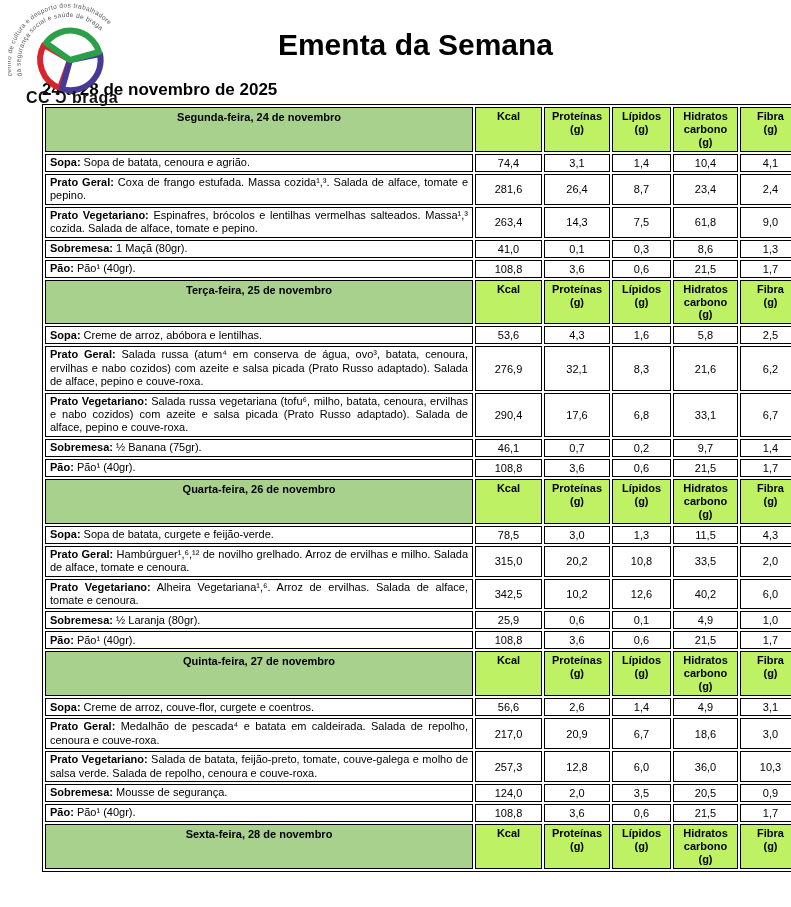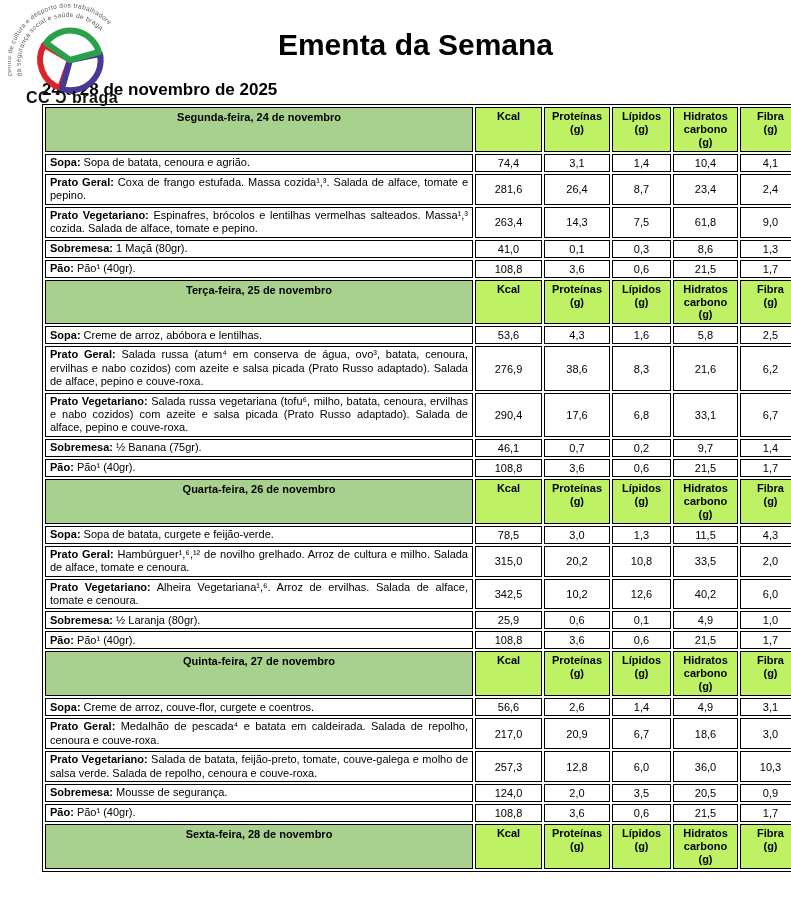--- a/index.html
+++ b/index.html
@@ -125,21 +125,21 @@
         <td class="desc"><b class="lb">Sopa:</b><span> Creme de arroz, abóbora e lentilhas.</span></td>
         <td class="num">53,6</td>
         <td class="num">4,3</td>
         <td class="num">1,6</td>
         <td class="num">5,8</td>
         <td class="num">2,5</td>
       </tr>
       <tr>
         <td class="desc"><b class="lb">Prato Geral:</b><span> Salada russa (atum⁴ em conserva de água, ovo³, batata, cenoura, ervilhas e nabo cozidos) com azeite e salsa picada (Prato Russo adaptado). Salada de alface, pepino e couve-roxa.</span></td>
         <td class="num">276,9</td>
-        <td class="num">38,6</td>
+        <td class="num">32,1</td>
         <td class="num">8,3</td>
         <td class="num">21,6</td>
         <td class="num">6,2</td>
       </tr>
       <tr>
         <td class="desc"><b class="lb">Prato Vegetariano:</b><span> Salada russa vegetariana (tofu⁶, milho, batata, cenoura, ervilhas e nabo cozidos) com azeite e salsa picada (Prato Russo adaptado). Salada de alface, pepino e couve-roxa.</span></td>
         <td class="num">290,4</td>
         <td class="num">17,6</td>
         <td class="num">6,8</td>
         <td class="num">33,1</td>
@@ -179,21 +179,21 @@
       </tr>
       <tr>
         <td class="desc"><b class="lb">Sopa:</b><span> Sopa de batata, curgete e feijão-verde.</span></td>
         <td class="num">78,5</td>
         <td class="num">3,0</td>
         <td class="num">1,3</td>
         <td class="num">11,5</td>
         <td class="num">4,3</td>
       </tr>
       <tr>
-        <td class="desc"><b class="lb">Prato Geral:</b><span> Hambúrguer¹,⁶,¹² de novilho grelhado. Arroz de cultura e milho. Salada de alface, tomate e cenoura.</span></td>
+        <td class="desc"><b class="lb">Prato Geral:</b><span> Hambúrguer¹,⁶,¹² de novilho grelhado. Arroz de ervilhas e milho. Salada de alface, tomate e cenoura.</span></td>
         <td class="num">315,0</td>
         <td class="num">20,2</td>
         <td class="num">10,8</td>
         <td class="num">33,5</td>
         <td class="num">2,0</td>
       </tr>
       <tr>
         <td class="desc"><b class="lb">Prato Vegetariano:</b><span> Alheira Vegetariana¹,⁶. Arroz de ervilhas. Salada de alface, tomate e cenoura.</span></td>
         <td class="num">342,5</td>
         <td class="num">10,2</td>

